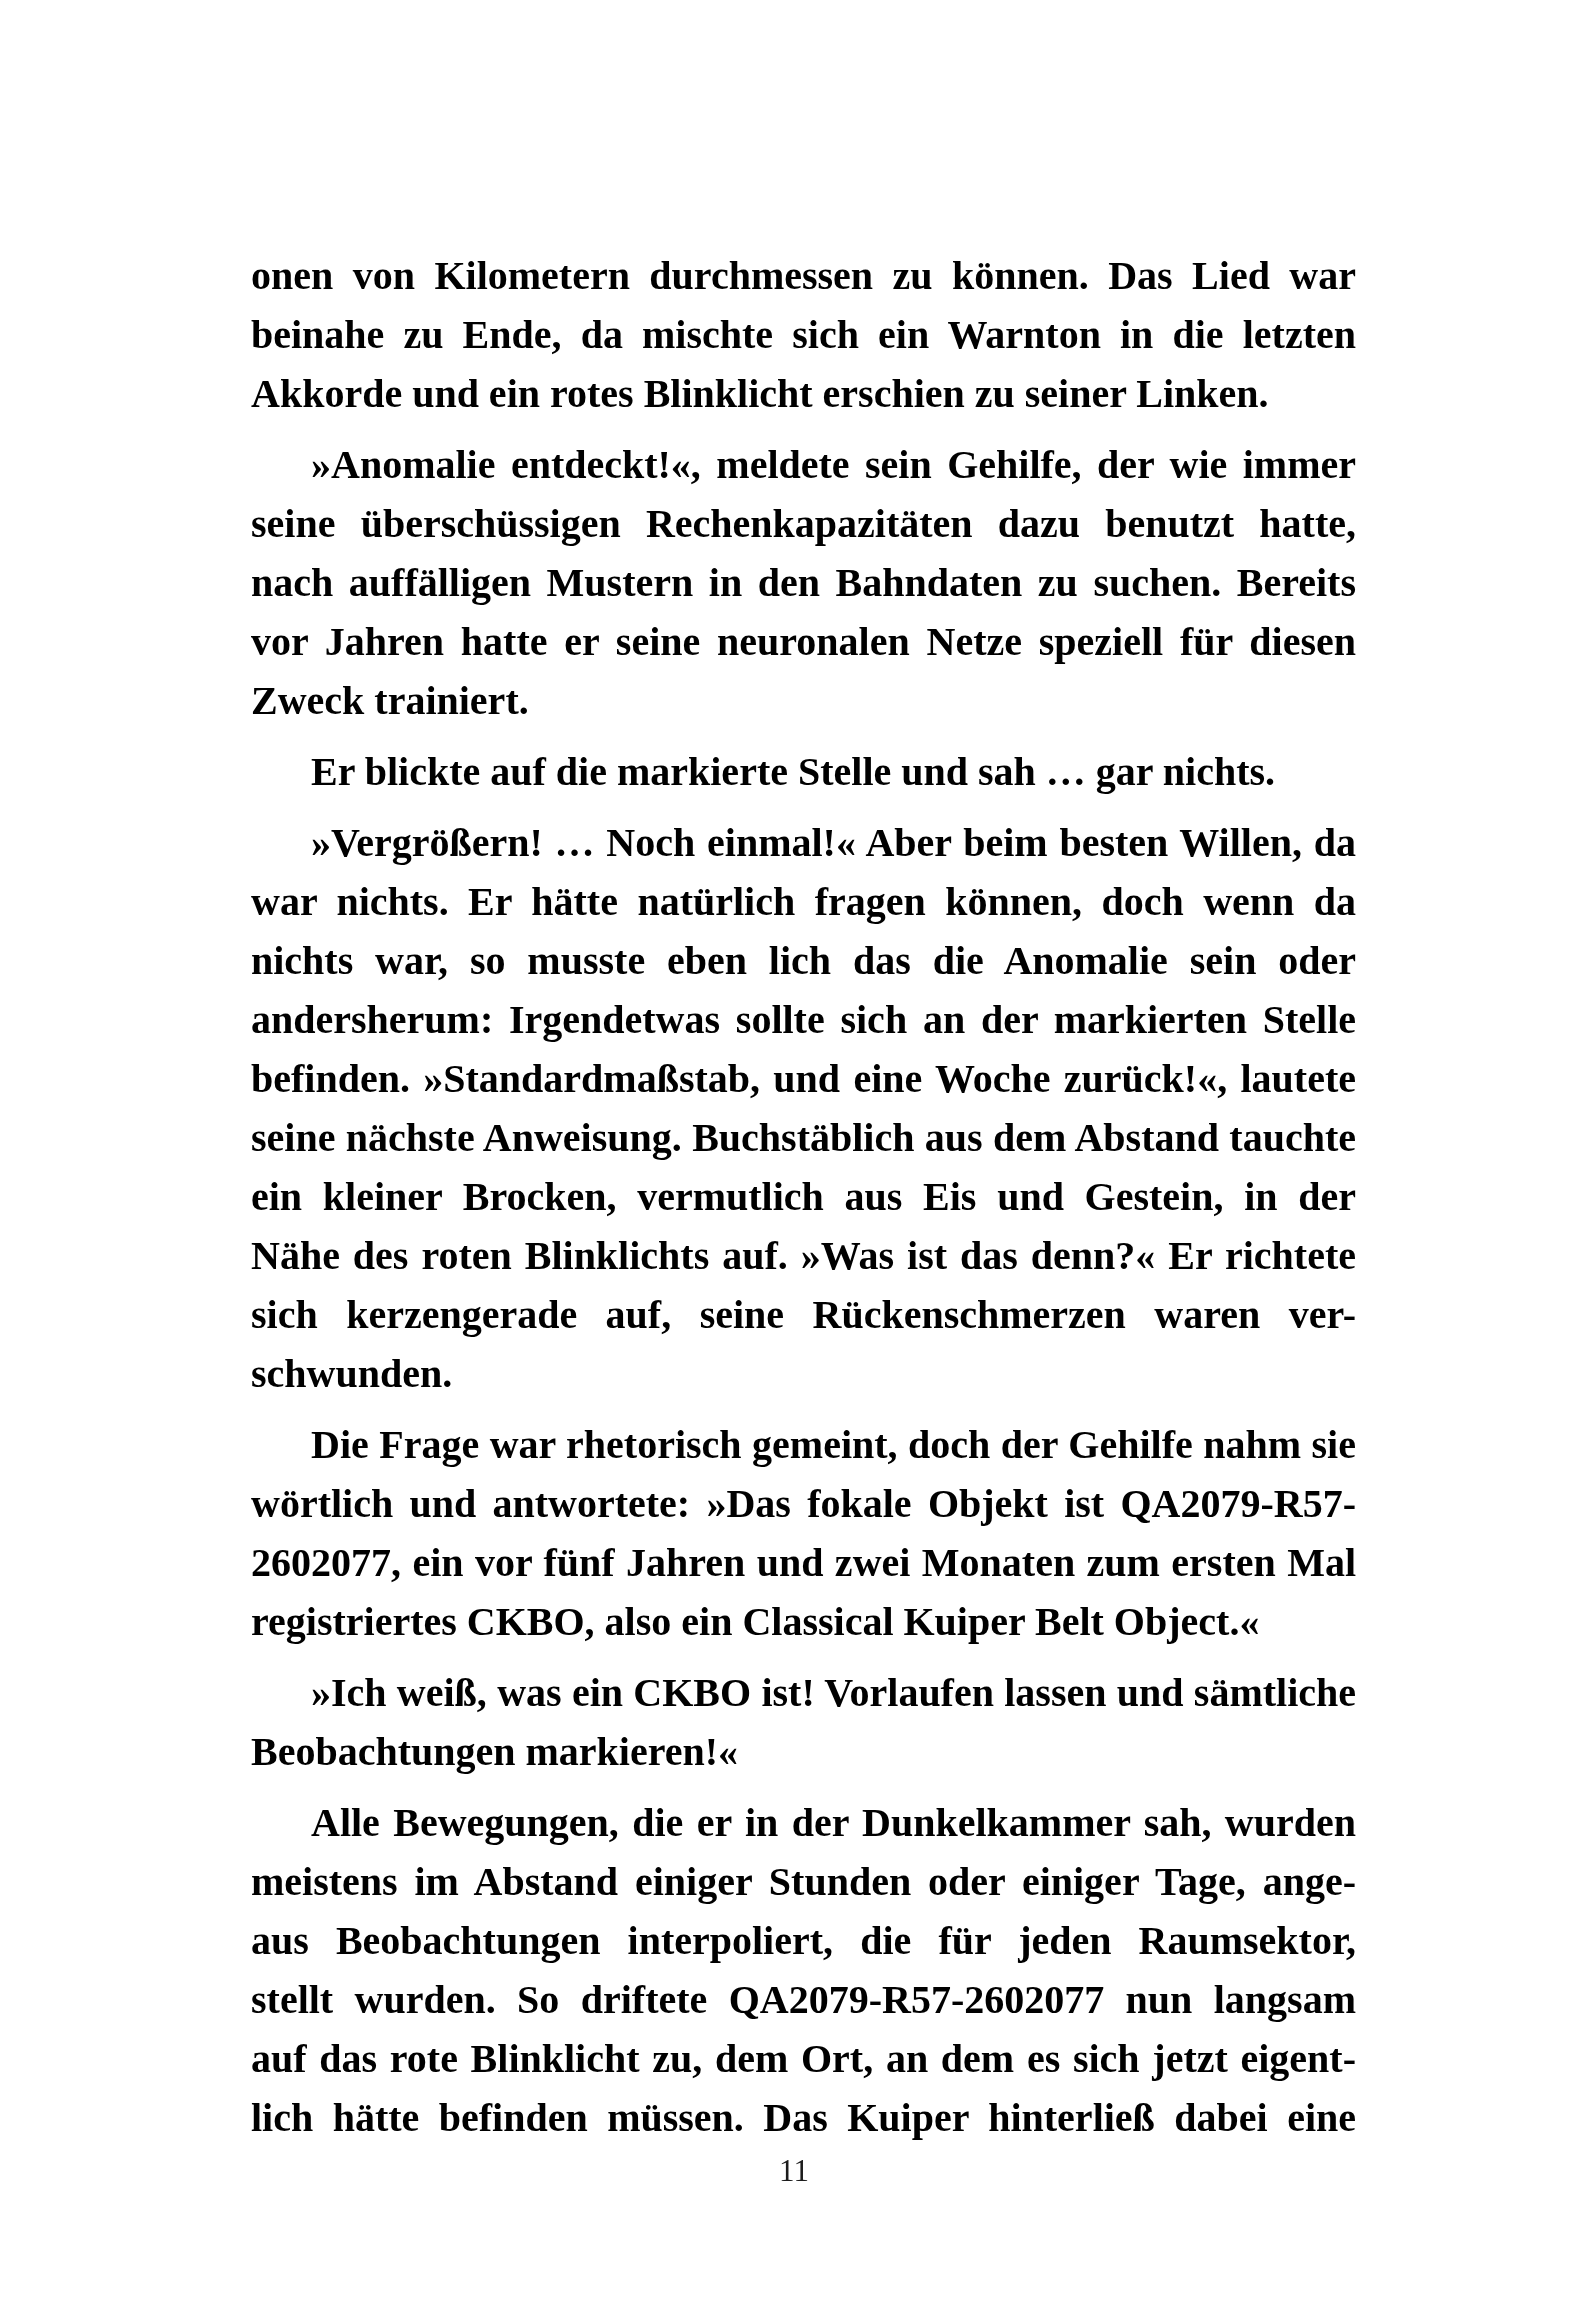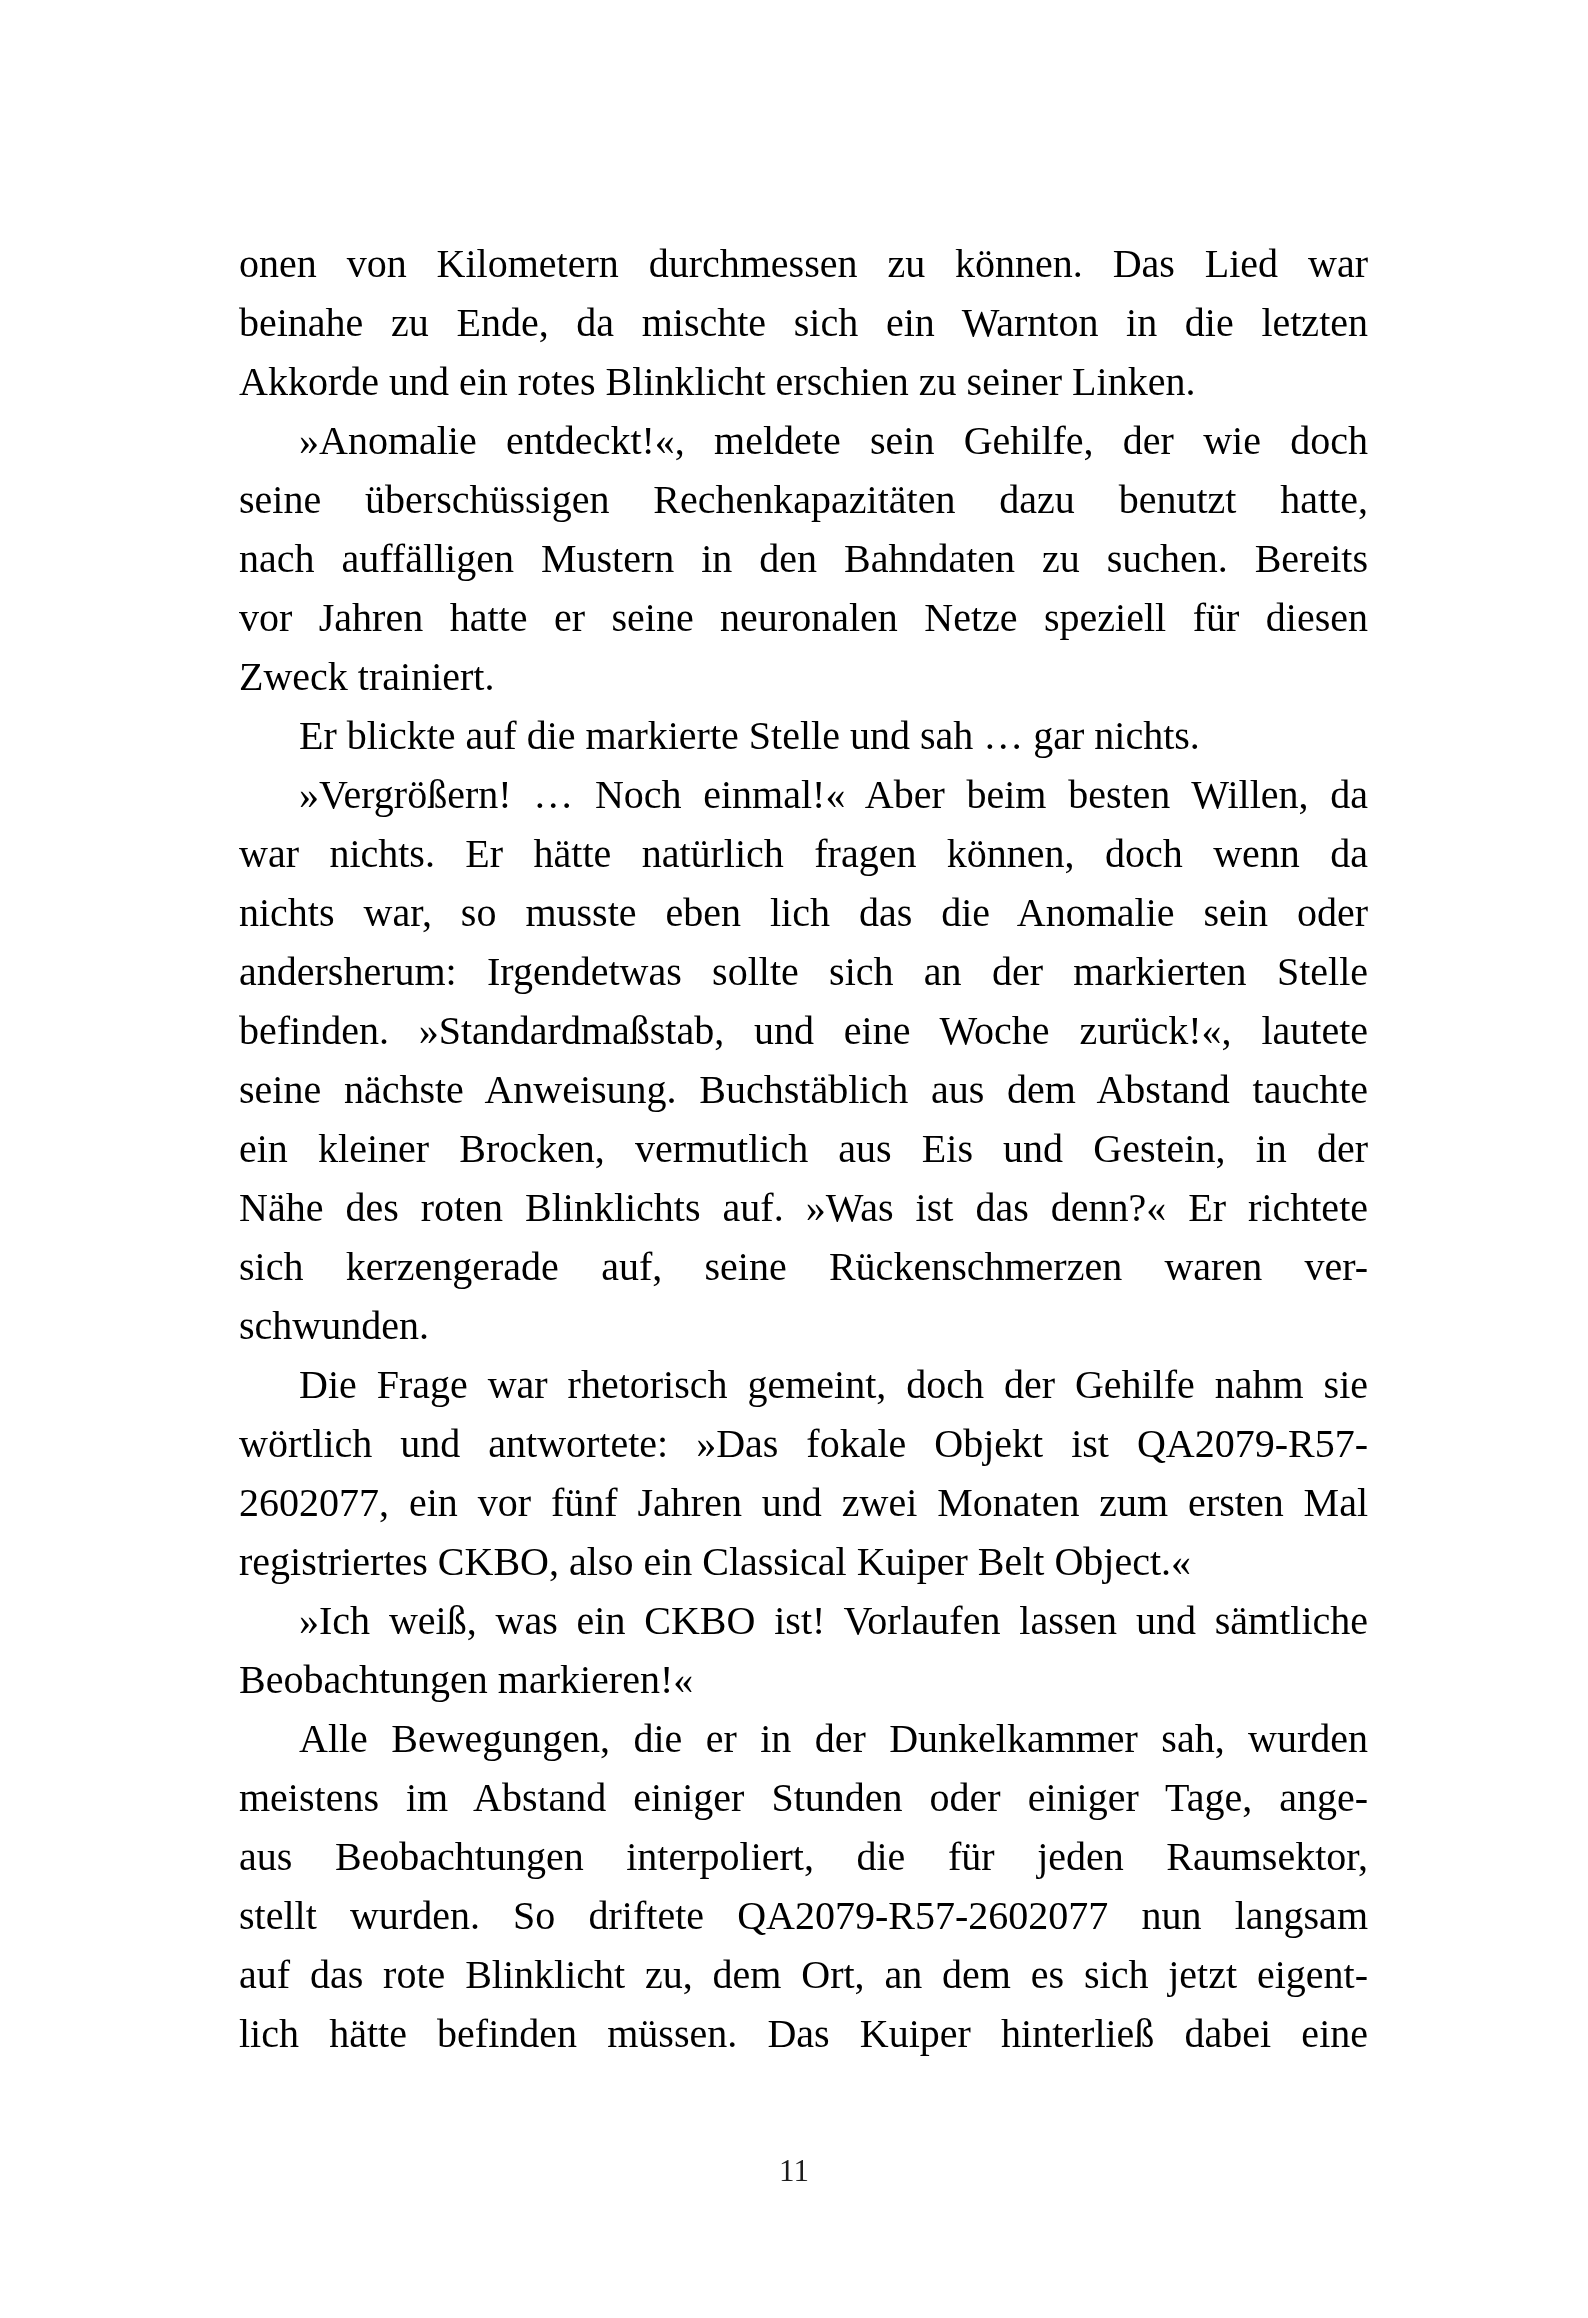--- a/index.html
+++ b/index.html
@@ -19,22 +19,23 @@
   .text-block {
     position: absolute;
     left: 239px;
     top: 234px;
     width: 1129px;
     font-size: 40px;
     line-height: 59px;
     font-kerning: normal;
   }
   .para {
-    margin: 0;
+    margin: 12px;
     padding: 0;
+    font-weight: bold;
   }
   .line {
     text-align: justify;
     text-align-last: justify;
   }
   .line.short-last {
     text-align-last: left;
   }
   .line.indent {
     text-indent: 60px;
@@ -54,21 +55,21 @@
 <body>
 
 <div class="page">
   <main class="text-block" id="text-block">
       <div class="para">
         <div class="line">onen von Kilometern durchmessen zu können. Das Lied war</div>
         <div class="line">beinahe zu Ende, da mischte sich ein Warnton in die letzten</div>
         <div class="line short-last">Akkorde und ein rotes Blinklicht erschien zu seiner Linken.</div>
       </div>
       <div class="para">
-        <div class="line indent">»Anomalie entdeckt!«, meldete sein Gehilfe, der wie doch</div>
+        <div class="line indent">»Anomalie entdeckt!«, meldete sein Gehilfe, der wie immer</div>
         <div class="line">seine überschüssigen Rechenkapazitäten dazu benutzt hatte,</div>
         <div class="line">nach auffälligen Mustern in den Bahndaten zu suchen. Bereits</div>
         <div class="line">vor Jahren hatte er seine neuronalen Netze speziell für diesen</div>
         <div class="line short-last">Zweck trainiert.</div>
       </div>
       <div class="para">
         <div class="line indent short-last">Er blickte auf die markierte Stelle und sah … gar nichts.</div>
       </div>
       <div class="para">
         <div class="line indent">»Vergrößern! … Noch einmal!« Aber beim besten Willen, da</div>

